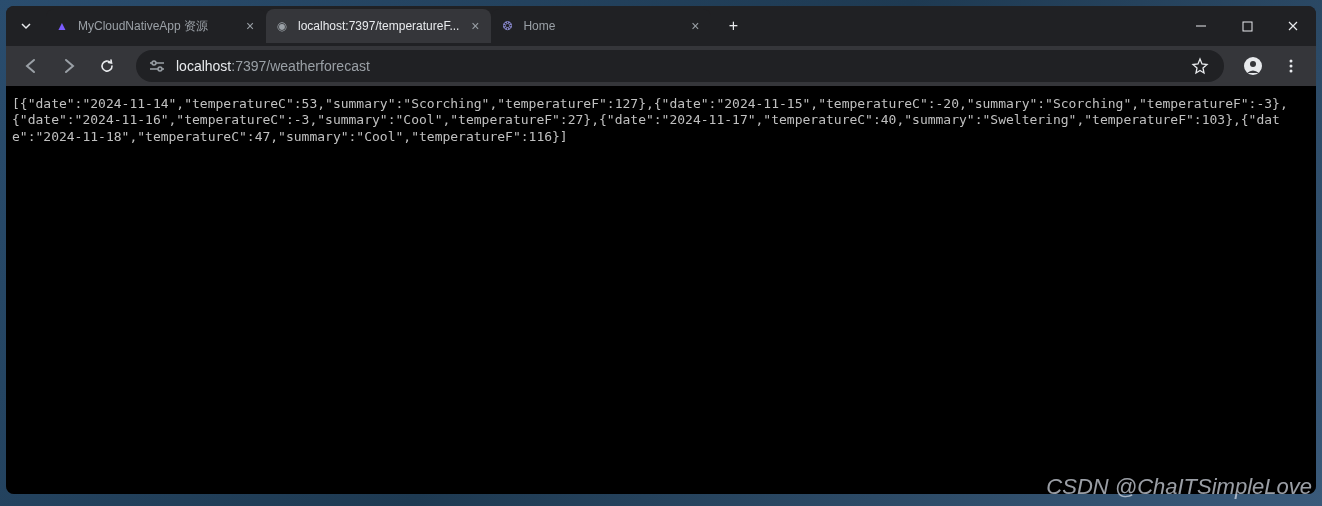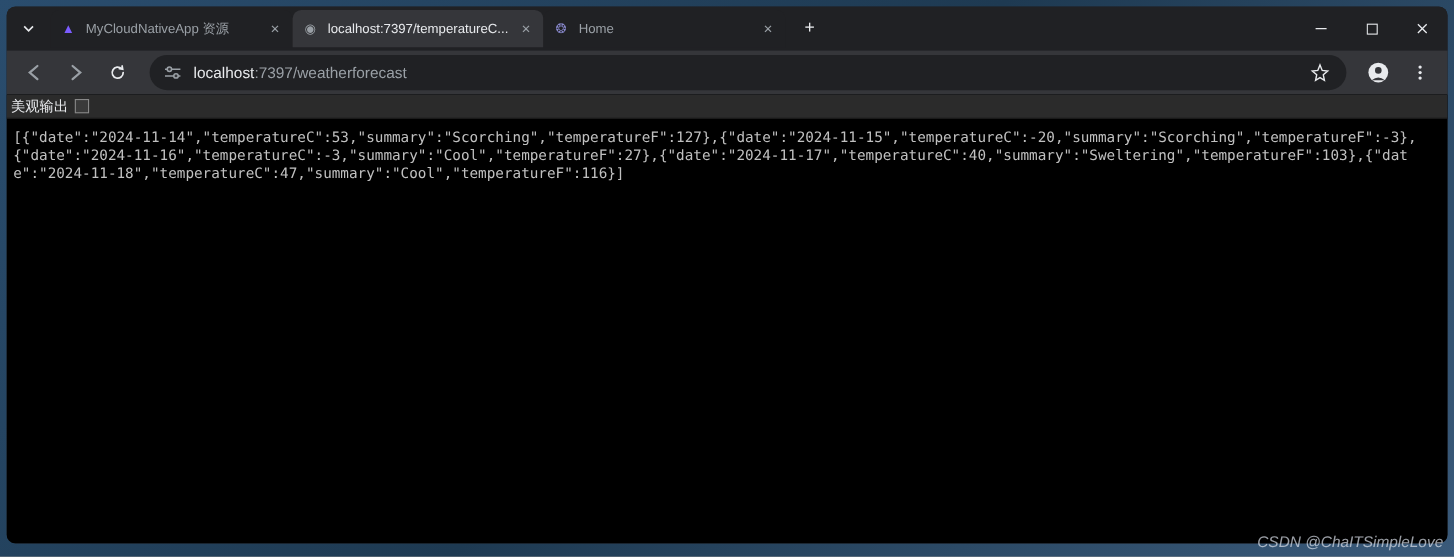--- a/index.html
+++ b/index.html
@@ -182,21 +182,21 @@
       line-height: 1.25;
       color: #c0c0c0;
       white-space: pre-wrap;
       word-break: break-all;
     }
     .watermark {
       position: absolute;
       bottom: 6px;
       right: 10px;
       color: rgba(220, 225, 235, 0.7);
-      font-size: 14px;
+      font-size: 22px;
       font-family: sans-serif;
       font-style: italic;
       pointer-events: none;
     }
   </style>
 </head>
 <body>
 
 <div class="browser-window">
   <div class="tab-bar">
@@ -207,21 +207,21 @@
     </div>
 
     <div class="tab">
       <span class="tab-favicon" style="color:#7b5cff">▲</span>
       <span class="tab-title">MyCloudNativeApp 资源</span>
       <span class="tab-close">×</span>
     </div>
 
     <div class="tab active">
       <span class="tab-favicon" style="color:#9aa0a6">◉</span>
-      <span class="tab-title">localhost:7397/temperatureC...</span>
+      <span class="tab-title">localhost:7397/temperatureF...</span>
       <span class="tab-close">×</span>
     </div>
 
     <div class="tab">
       <span class="tab-favicon" style="color:#8888cc">❂</span>
       <span class="tab-title">Home</span>
       <span class="tab-close">×</span>
     </div>
 
     <div class="new-tab">+</div>
@@ -291,21 +291,17 @@
     <div class="nav-btn enabled">
       <svg width="16" height="16">
           <circle cx="8" cy="3" r="1.5" fill="#e8eaed"></circle>
           <circle cx="8" cy="8" r="1.5" fill="#e8eaed"></circle>
           <circle cx="8" cy="13" r="1.5" fill="#e8eaed"></circle>
         </svg>
     </div>
   </div>
 
   <div class="content-area">
-    <div class="pretty-print-bar">
-      <span>美观输出</span>
-      <span class="pretty-check"></span>
-    </div>
     <div class="json-body">[{"date":"2024-11-14","temperatureC":53,"summary":"Scorching","temperatureF":127},{"date":"2024-11-15","temperatureC":-20,"summary":"Scorching","temperatureF":-3},{"date":"2024-11-16","temperatureC":-3,"summary":"Cool","temperatureF":27},{"date":"2024-11-17","temperatureC":40,"summary":"Sweltering","temperatureF":103},{"date":"2024-11-18","temperatureC":47,"summary":"Cool","temperatureF":116}]</div>
   </div>
 </div>
 
 <div class="watermark">CSDN @ChaITSimpleLove</div>
 
 </body></html>

